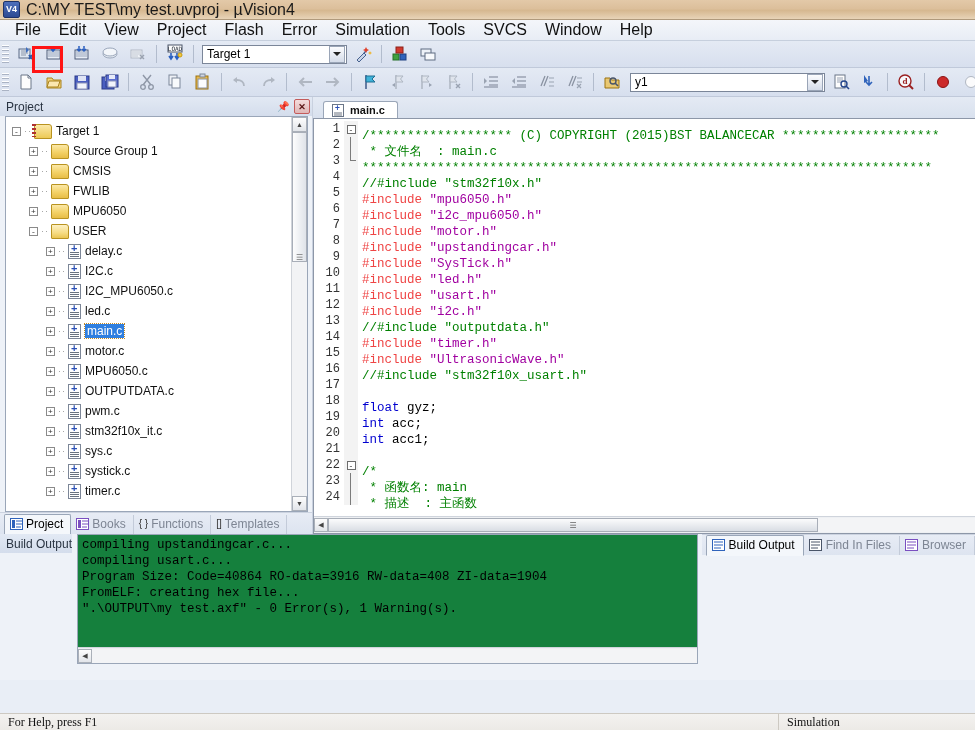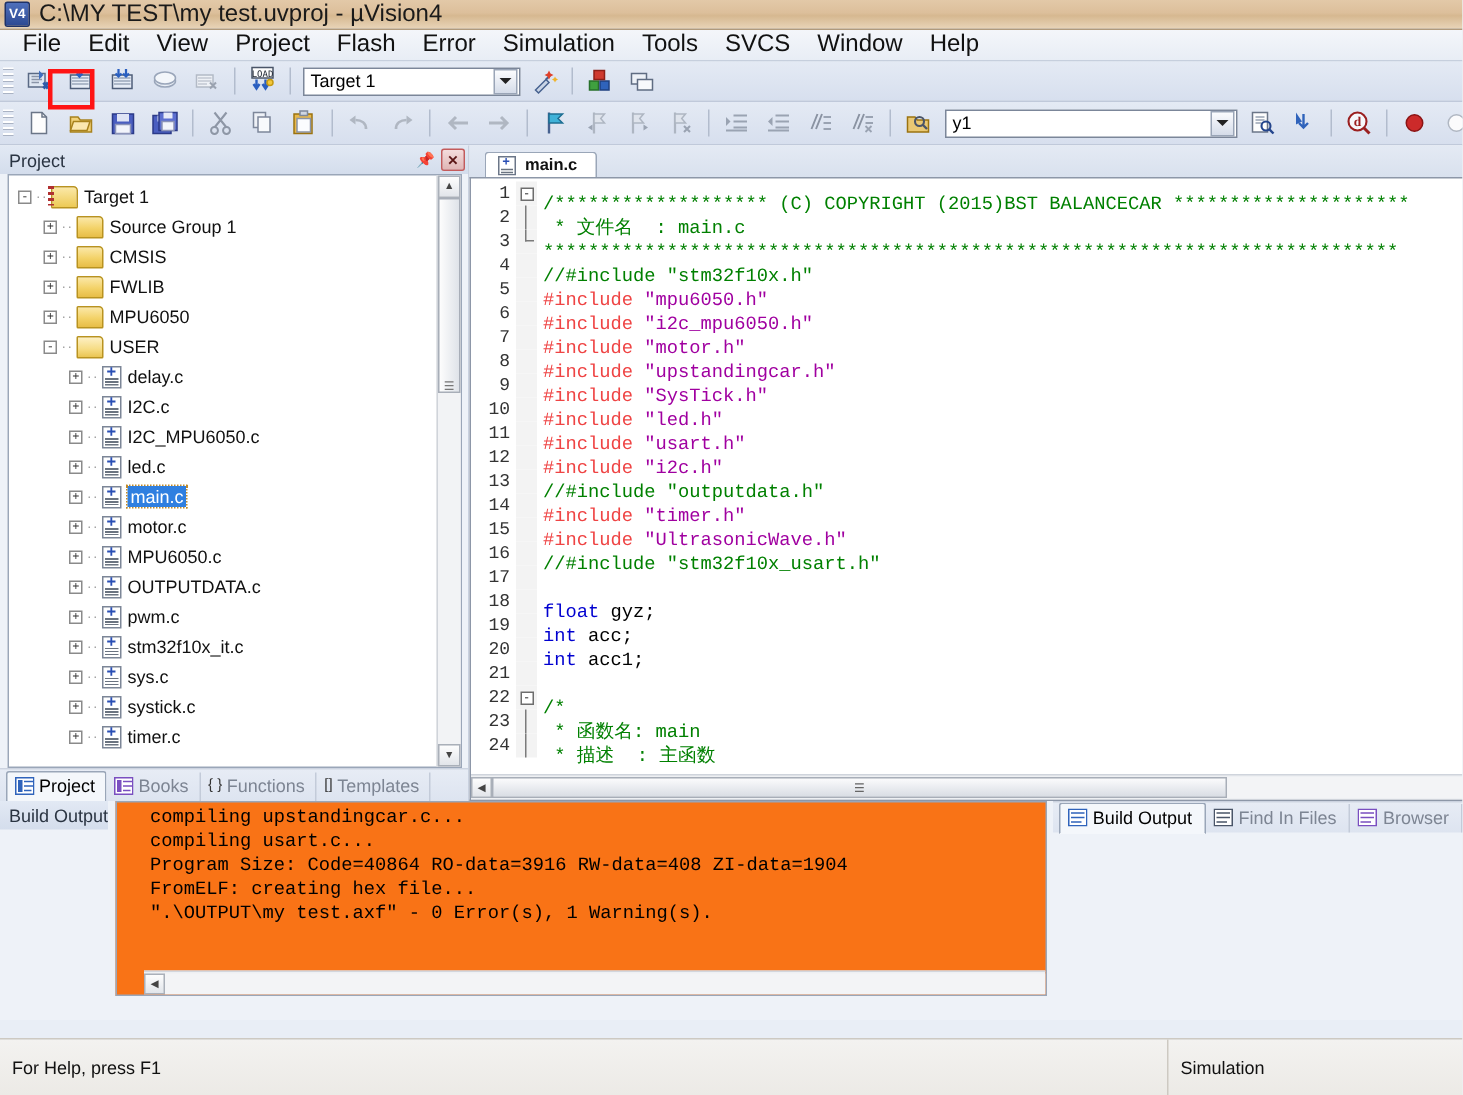--- a/index.html
+++ b/index.html
@@ -423,25 +423,24 @@
   }
   .build-head {
     height: 19px; display: flex; align-items: center;
     padding-left: 6px; font-size: 12px; color: #2a3442;
     background: linear-gradient(to bottom, #e2e9f4, #d4ddec);
     box-sizing: border-box;
   }
   .build-box {
     flex: 1; margin: 0 4px 16px 5px;
     border: 1px solid #9aa6b8;
-    background: #f97316;
+    background: #15803d;
     display: flex; flex-direction: column;
     min-height: 0; overflow: hidden;
     box-sizing: border-box;
-    padding-left: 18px;
   }
   .build-text {
     flex: 1;
     font-family: "Liberation Mono", monospace;
     font-size: 12.5px;
     line-height: 16px;
     color: #000;
     white-space: pre;
     padding: 2px 0 0 4px;
     overflow: hidden;
@@ -466,26 +465,27 @@
     border-right: 1px solid #c3cbd9;
   }
   .btab.active {
     color: #000; background: #f4f7fb;
     border: 1px solid #9aa6b8; border-bottom: 1px solid #f4f7fb;
     border-radius: 2px 2px 0 0; margin-bottom: -1px;
   }
 
   
   .statusbar {
-    height: 38px; flex: none;
+    height: 17px; flex: none;
     background: linear-gradient(to bottom, #f3f2f0, #eceae6);
     border-top: 1px solid #cdc9c2;
     display: flex; align-items: center;
     font-size: 12px; color: #111;
     box-sizing: border-box;
+    font-family: Liberation Serif, serif;
   }
   .sb-cell { padding: 0 8px; height: 100%; display: flex; align-items: center; }
   .sb-cell.grow { flex: 1; }
   .sb-cell.bordl { border-left: 1px solid #cdc9c2; }
 
   
   svg { display: block; }
 </style>
 </head>
 <body>

